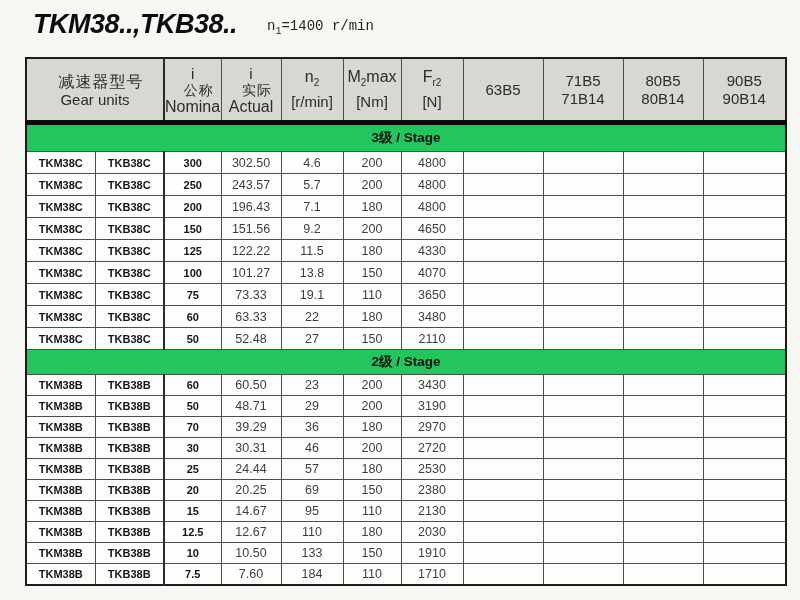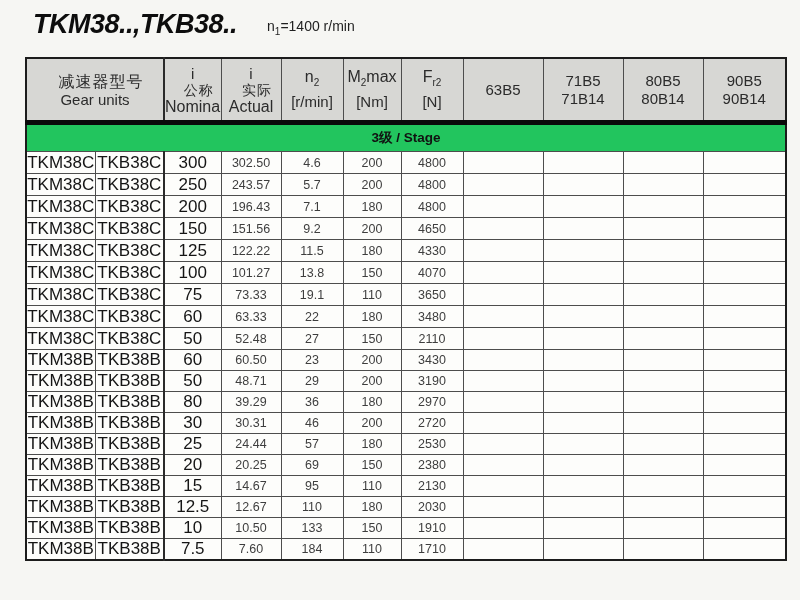--- a/index.html
+++ b/index.html
@@ -15,21 +15,21 @@
   
   .title-bar {
     display:flex; align-items:flex-start;
     padding:9px 18px 0 33px; height:46px; box-sizing:border-box;
   }
   .model-title {
     margin:0; font-size:27px; font-weight:bold; font-style:italic;
     letter-spacing:-0.5px; color:#0d0d0d; line-height:30px;
   }
   .speed-note {
-    margin-left:30px; margin-top:9px; font-size:14px; color:#1f1f1f;
+    margin-left:30px; margin-top:9px; font-size:14px; color:#1f1f1f;font-family:Liberation Mono, monospace;
   }
   .speed-note sub { font-size:10px; }
   .torque {
     margin-left:auto; margin-top:1px;
     font-size:24px; font-weight:bold; color:#0d0d0d;
   }
 
   
   table.spec-table {
     position:absolute; left:25px; top:57px;
@@ -69,21 +69,21 @@
   }
   tr.stage-row.sec-1 td { height:24px; }
 
   
   tr.data-row.row-c td { height:21px; }
   tr.data-row.row-b td { height:20px; }
   .spec-table td {
     font-size:12.5px; color:#3e3e3e; background:#fdfdfb;
   }
   td.c-tkm, td.c-tkb, td.c-i_nominal {
-    font-weight:normal; color:#151515; font-size:17px;
+    font-weight:bold; color:#151515; font-size:11px;
   }
   td.c-tkb { border-right:2px solid #2a2a2a; }
 </style>
 </head>
 <body>
 
 <div class="page">
 
   <div class="title-bar">
     <h1 class="model-title">TKM38..,TKB38..</h1>
@@ -264,20 +264,23 @@
           <td class="c-i_nominal">50</td>
           <td class="c-i_actual">52.48</td>
           <td class="c-n2">27</td>
           <td class="c-m2max">150</td>
           <td class="c-fr2">2110</td>
           <td class="c-motor"></td>
           <td class="c-motor"></td>
           <td class="c-motor"></td>
           <td class="c-motor"></td>
         </tr>
+        <tr class="stage-row sec-1">
+          <td colspan="11">2级 / Stage</td>
+        </tr>
         <tr class="data-row row-b">
           <td class="c-tkm">TKM38B</td>
           <td class="c-tkb">TKB38B</td>
           <td class="c-i_nominal">60</td>
           <td class="c-i_actual">60.50</td>
           <td class="c-n2">23</td>
           <td class="c-m2max">200</td>
           <td class="c-fr2">3430</td>
           <td class="c-motor"></td>
           <td class="c-motor"></td>
@@ -293,21 +296,21 @@
           <td class="c-m2max">200</td>
           <td class="c-fr2">3190</td>
           <td class="c-motor"></td>
           <td class="c-motor"></td>
           <td class="c-motor"></td>
           <td class="c-motor"></td>
         </tr>
         <tr class="data-row row-b">
           <td class="c-tkm">TKM38B</td>
           <td class="c-tkb">TKB38B</td>
-          <td class="c-i_nominal">80</td>
+          <td class="c-i_nominal">70</td>
           <td class="c-i_actual">39.29</td>
           <td class="c-n2">36</td>
           <td class="c-m2max">180</td>
           <td class="c-fr2">2970</td>
           <td class="c-motor"></td>
           <td class="c-motor"></td>
           <td class="c-motor"></td>
           <td class="c-motor"></td>
         </tr>
         <tr class="data-row row-b">

